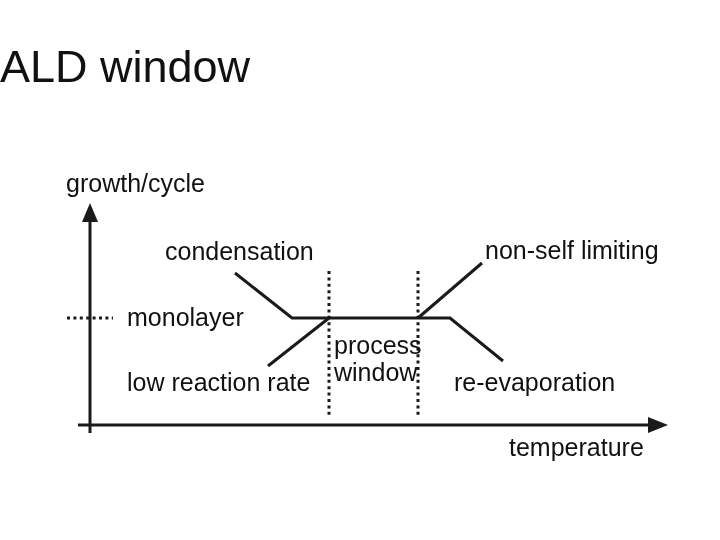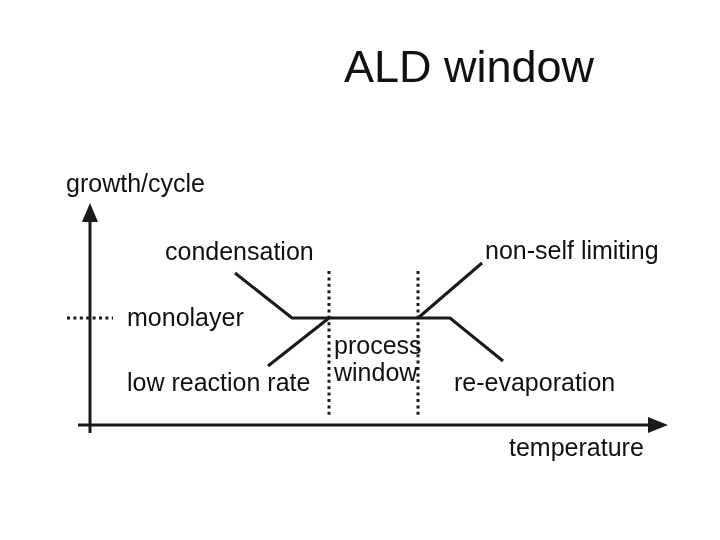--- a/index.html
+++ b/index.html
@@ -15,21 +15,21 @@
     position: relative;
     width: 720px;
     height: 540px;
     background: #ffffff;
   }
   .slide-title {
     position: absolute;
     top: 44px;
     left: 0;
     width: 594px;
-    text-align: right;
+    text-align: left;
     font-size: 45px;
     line-height: 1.0;
     font-weight: 400;
     color: #111111;
     letter-spacing: 0px;
   }
   svg.diagram {
     position: absolute;
     top: 0;
     left: 0;

